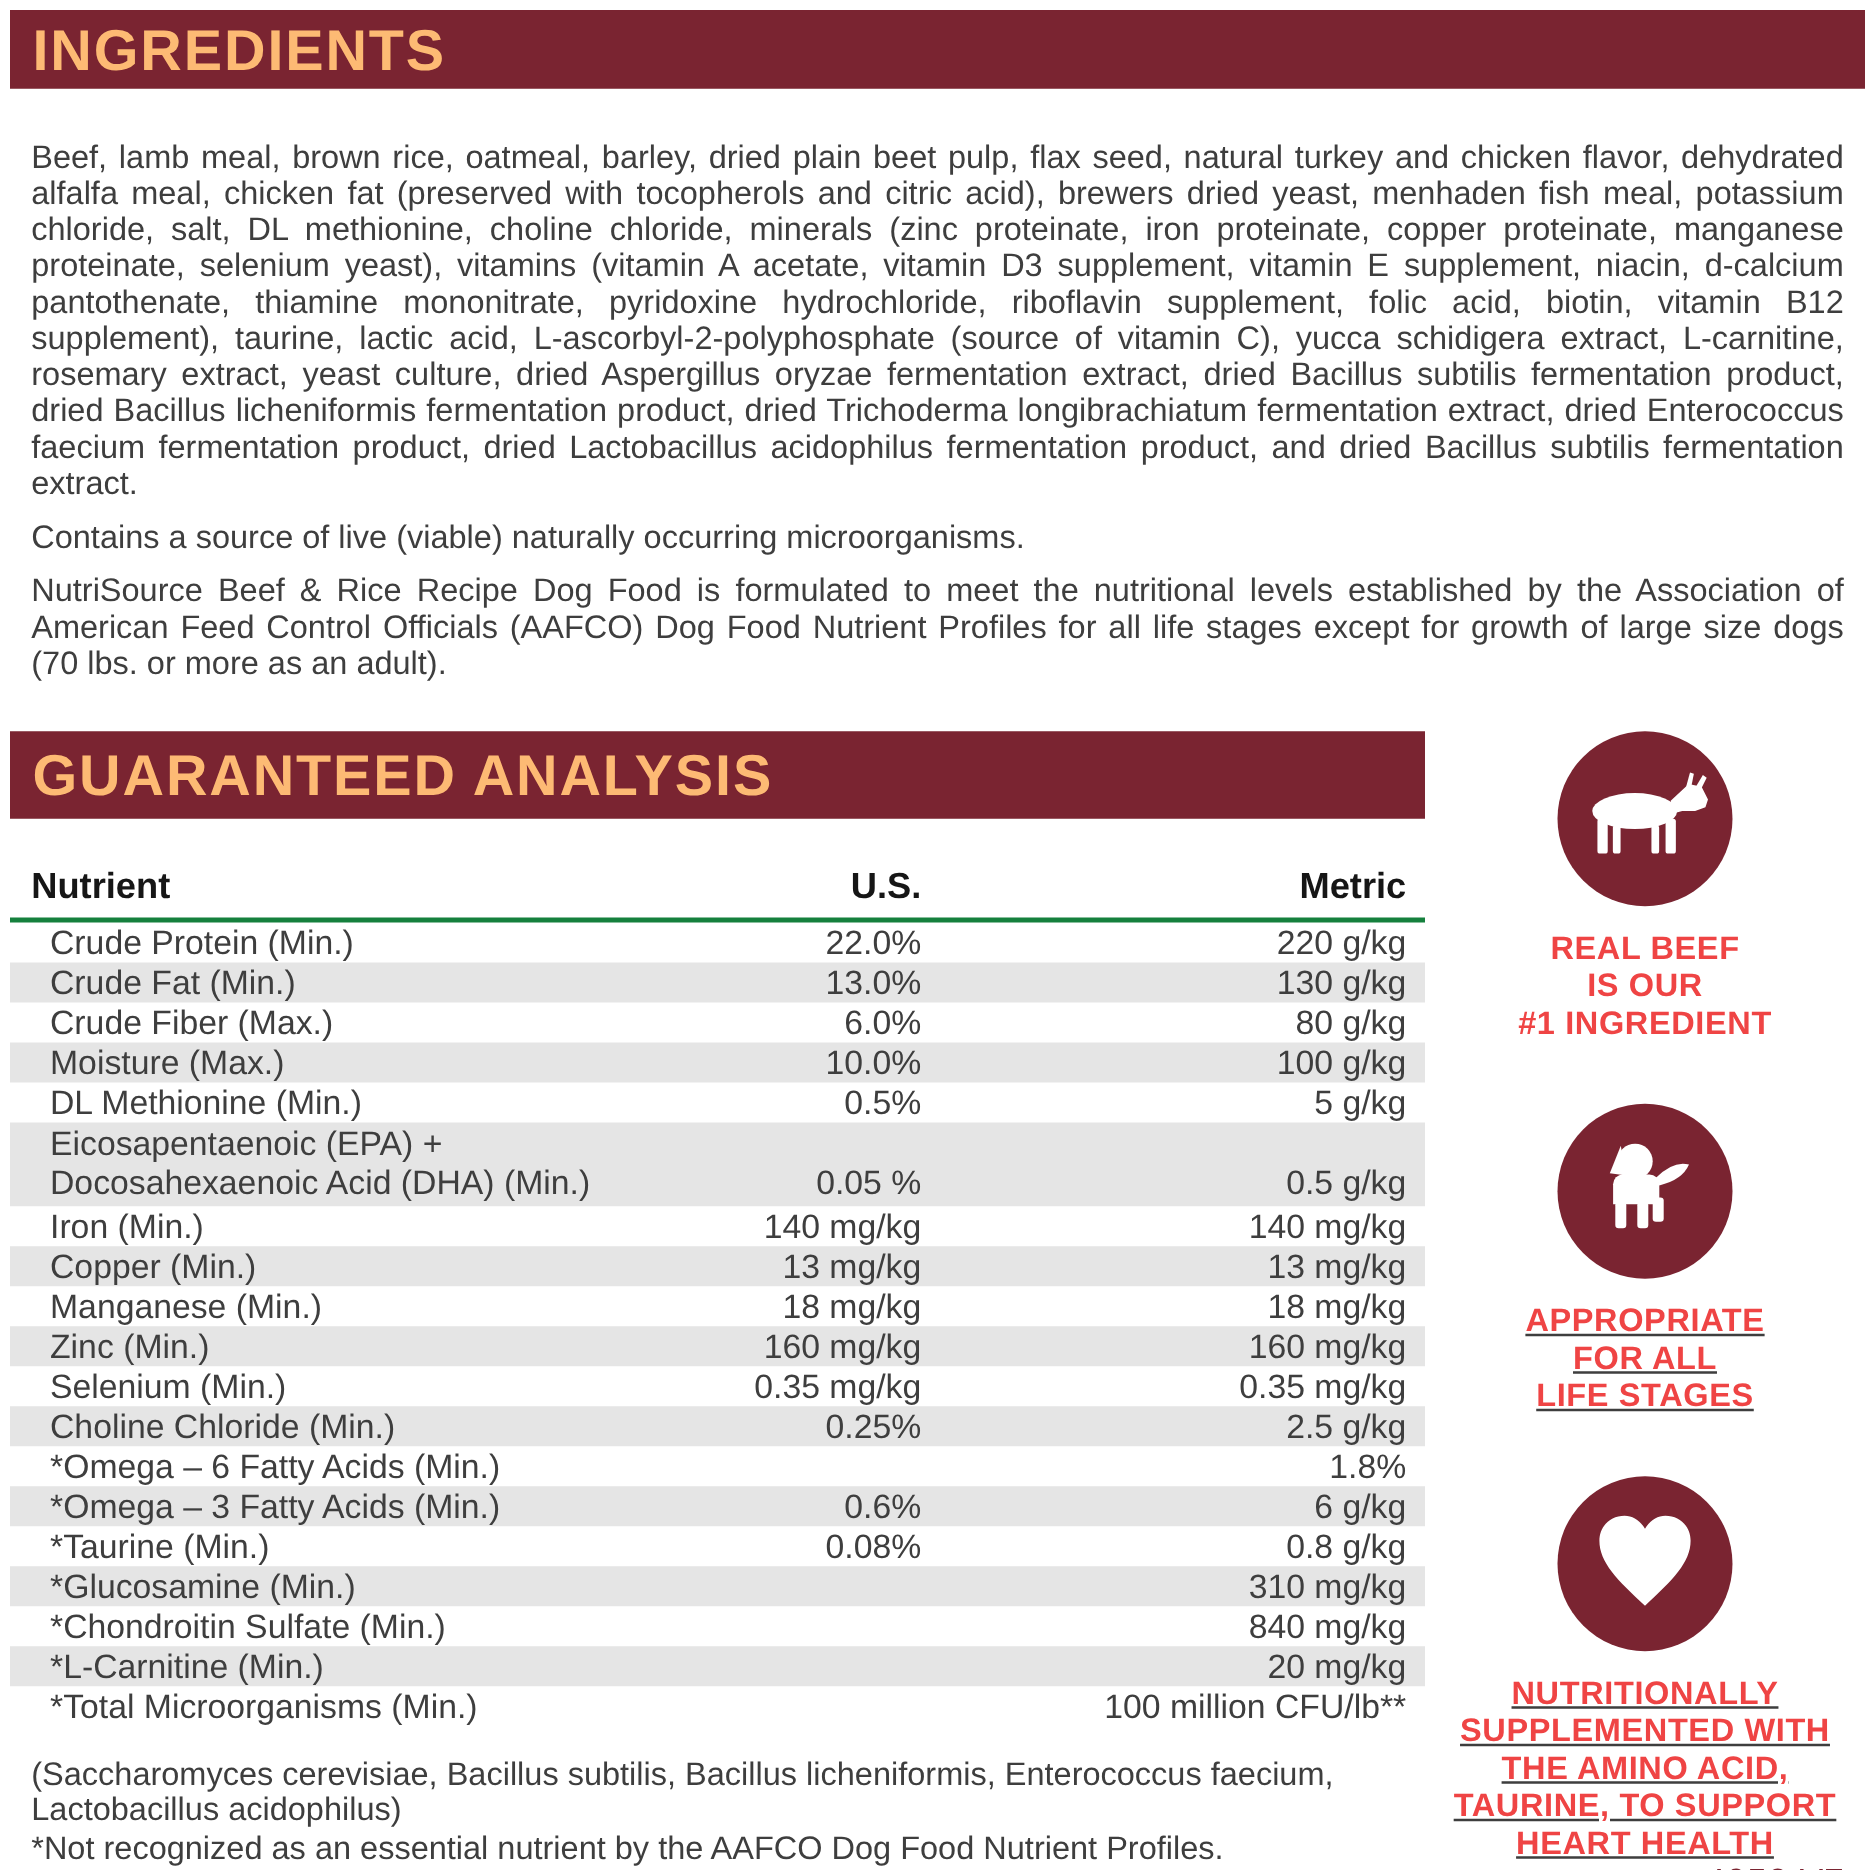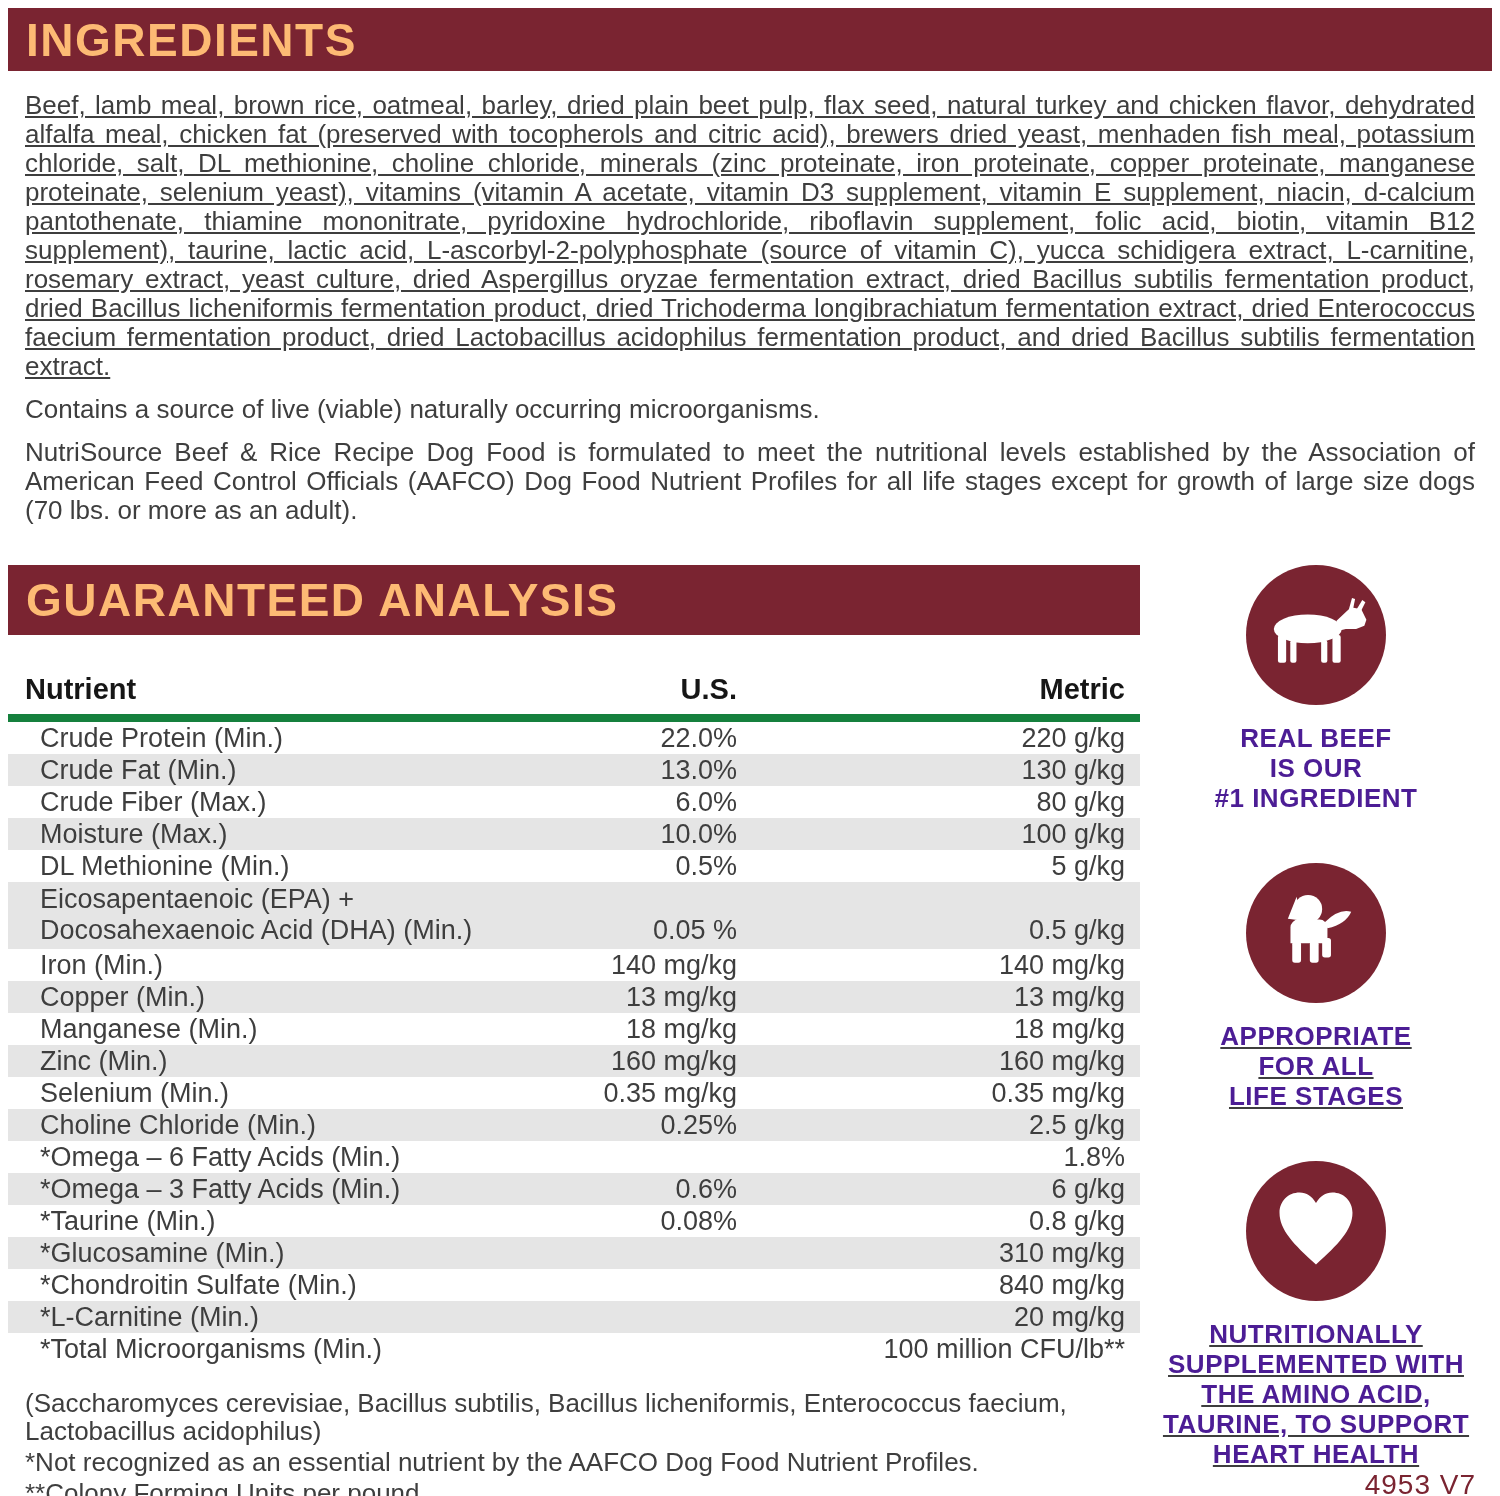--- a/index.html
+++ b/index.html
@@ -8,28 +8,28 @@
     width:1500px; height:1496px; background:#fff; padding:8px;
     font-family:"Liberation Sans", sans-serif; color:#3e3e3e;
     position:relative; overflow:hidden;
   }
   .band {
     background:var(--maroon,#7a2431); color:#fdba74; font-weight:bold;
     font-size:46px; letter-spacing:1.5px; height:63px;
     display:flex; align-items:center; padding-left:18px;
   }
   .para { font-size:26px; line-height:29px; text-align:justify; margin:14px 17px 0; }
-  .para.first { margin-top:20px;text-decoration:underline; }
+  .para.first { margin-top:40px; }
   .lower { display:flex; margin-top:40px; }
   .left-col { width:1132px; flex:none; }
   .ga-band { height:70px; }
   .ga-table { margin-top:38px; }
   .thead {
     display:flex; align-items:flex-end; font-size:29px; font-weight:bold; color:#161616;
-    padding:0 15px 8px 17px; border-bottom:8px solid #15803d;
+    padding:0 15px 8px 17px; border-bottom:4px solid #15803d;
   }
   .thead .c-nutrient { flex:1; text-align:left; }
   .tbody .row { display:flex; align-items:center; min-height:32px; font-size:27px; padding:0 15px 0 32px; }
   .tbody .row:nth-child(even) { background:var(--stripe,#e5e5e5); }
   .row.tall { align-items:flex-end; padding-bottom:3px; padding-top:2px; }
   .c-nutrient { flex:1; text-align:left; }
   .c-us { width:237px; flex:none; text-align:right; }
   .c-metric { width:388px; flex:none; text-align:right; }
   .c-merged { width:625px; flex:none; text-align:right; padding-left:205px; }
   .pre { white-space:pre-line; }
@@ -40,21 +40,21 @@
   }
   .badge { display:flex; flex-direction:column; align-items:center; }
   .badge + .badge { margin-top:50px;text-decoration:underline; }
   .circle {
     width:140px; height:140px; border-radius:50%;
     background:var(--maroon,#7a2431);
     display:flex; align-items:center; justify-content:center;
   }
   .caption {
     margin-top:18px; font-size:26px; font-weight:bold; line-height:30px;
-    color:#4c1d95; letter-spacing:0.5px; white-space:pre-line;
+    color:#ef4444; letter-spacing:0.5px; white-space:pre-line;
   }
   .form-number {
     margin-top:auto; align-self:flex-end; padding:0 16px 6px 0;
     color:var(--maroon,#7a2431); font-size:28px; letter-spacing:1px; font-weight:500;
   }
 </style>
 </head>
 <body>
 
 <div class="page">

